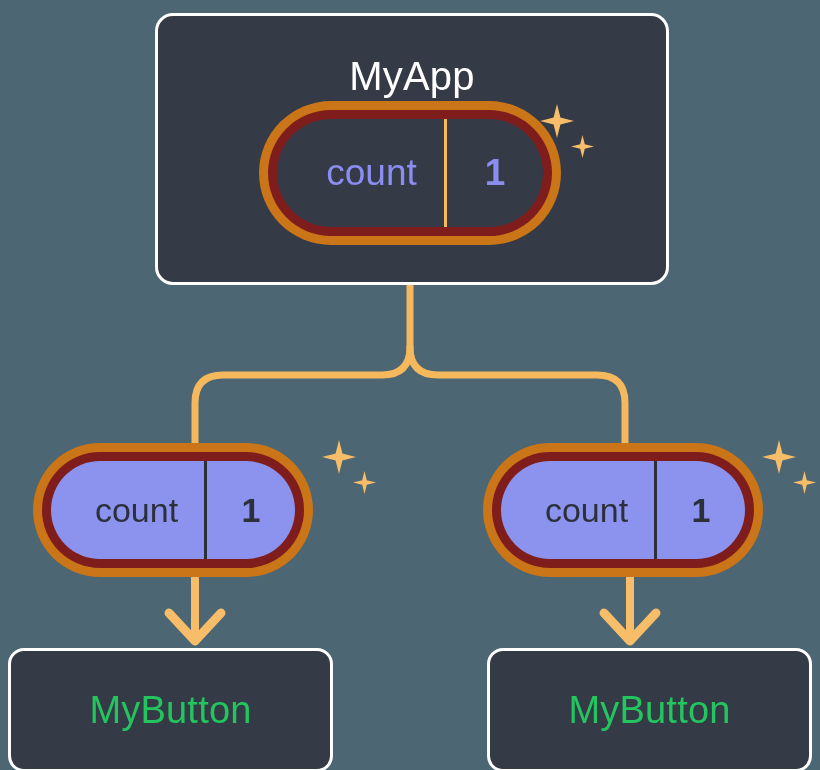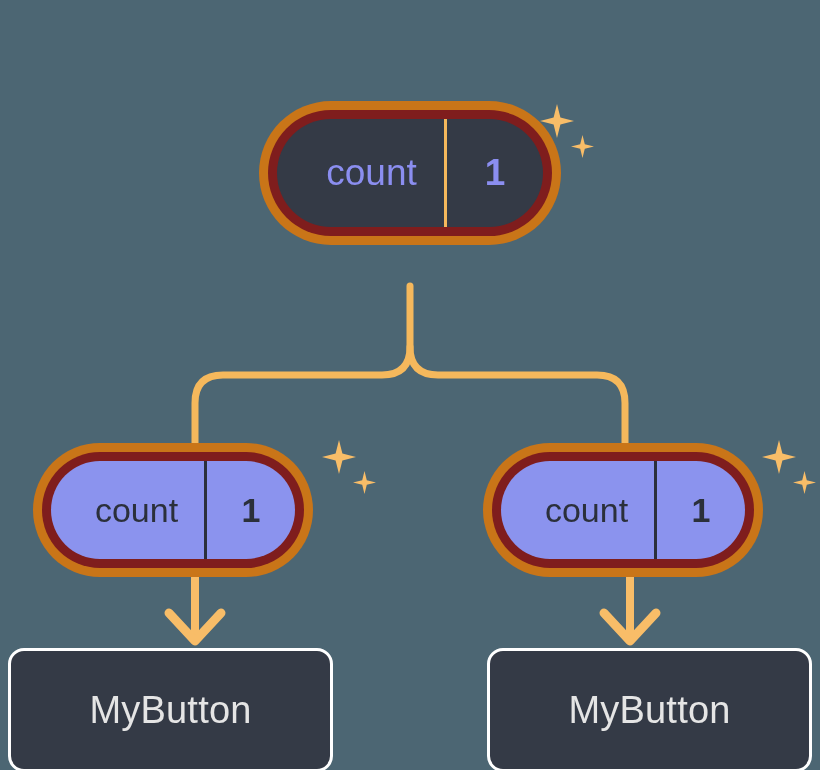--- a/index.html
+++ b/index.html
@@ -36,21 +36,21 @@
     position: absolute;
     box-sizing: border-box;
     background: #343a46;
     border: 3px solid #ffffff;
     border-radius: 16px;
     display: flex;
     align-items: center;
     justify-content: center;
   }
   .card-title {
-    color: #e5e5e5;
+    color: #22c55e;
     font-weight: 400;
     letter-spacing: 0.2px;
     white-space: nowrap;
   }
 
   #app-card {
     left: 155px;
     top: 13px;
     width: 514px;
     height: 272px;
@@ -187,20 +187,23 @@
       <line x1="195" y1="576" x2="195" y2="642" stroke="#f8bd68" stroke-width="8" stroke-linecap="butt"></line>
       <polyline points="169,613 195,641 221,613" fill="none" stroke="#f8bd68" stroke-width="9" stroke-linecap="round" stroke-linejoin="round"></polyline>
     </g>
 
     <g>
       <line x1="630" y1="576" x2="630" y2="642" stroke="#f8bd68" stroke-width="8" stroke-linecap="butt"></line>
       <polyline points="604,613 630,641 656,613" fill="none" stroke="#f8bd68" stroke-width="9" stroke-linecap="round" stroke-linejoin="round"></polyline>
     </g>
   </svg>
 
+  <div id="app-card" class="card">
+    <div id="app-card-title" class="card-title">MyApp</div>
+  </div>
 
   <div id="pill-app" class="pill">
     <div class="pill-inner">
       <div class="pill-cell pill-name">count</div>
       <div class="pill-cell pill-value">1</div>
     </div>
   </div>
 
   <div class="sparkle-group" id="sparkles-app">
     <span class="sparkle big"></span>

